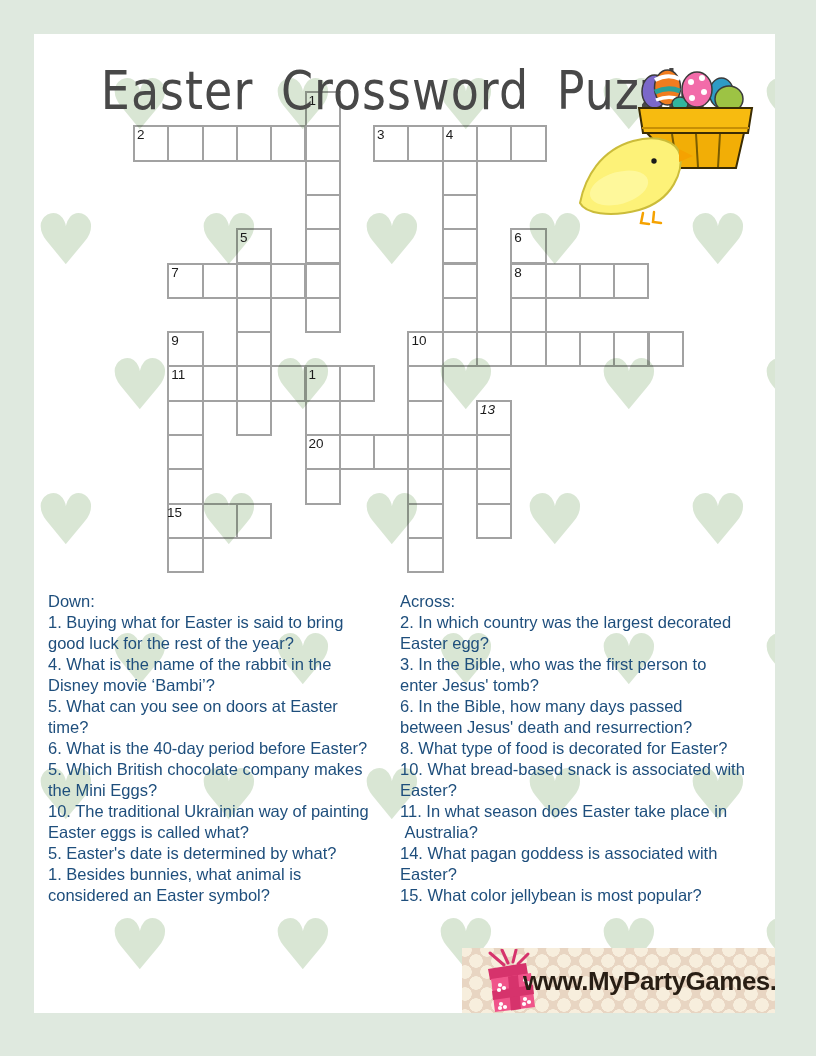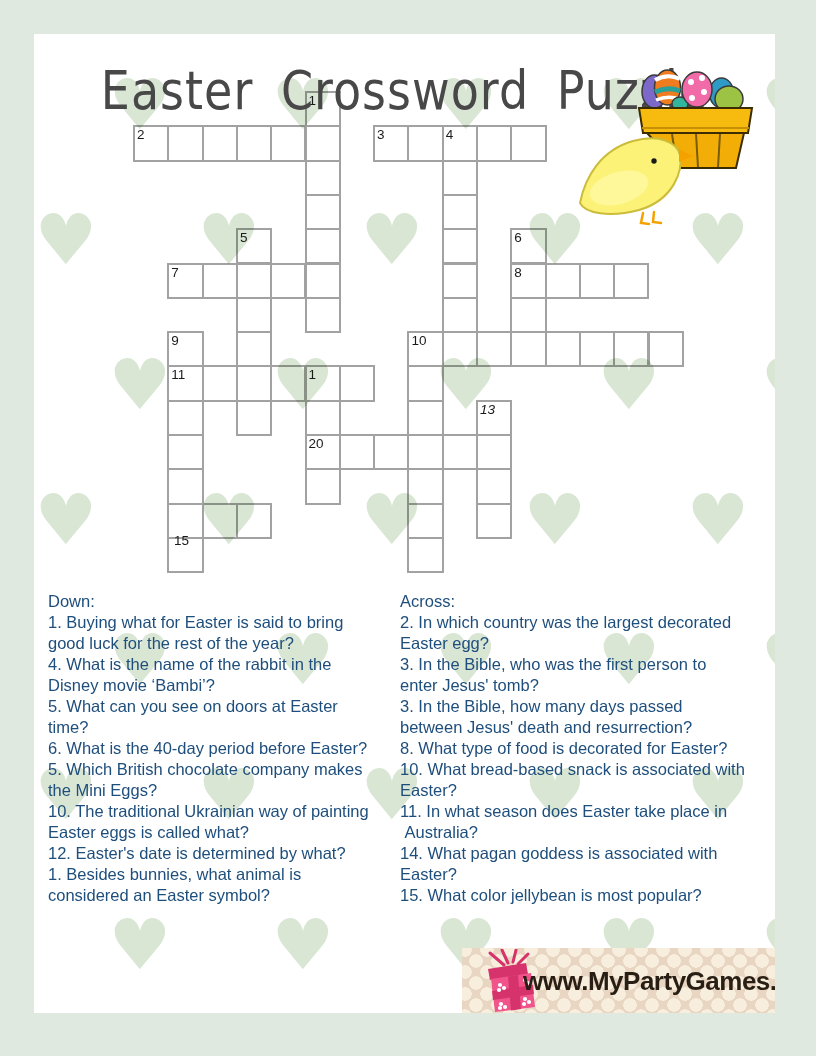--- a/index.html
+++ b/index.html
@@ -167,21 +167,21 @@
         <span class="cellnum" style="left: 205.9px; top: 197.2px;">5</span>
         <span class="cellnum" style="left: 480.3px; top: 197.2px;">6</span>
         <span class="cellnum" style="left: 137.3px; top: 231.5px;">7</span>
         <span class="cellnum" style="left: 480.3px; top: 231.5px;">8</span>
         <span class="cellnum" style="left: 137.3px; top: 300.1px;">9</span>
         <span class="cellnum" style="left: 377.4px; top: 300.1px;">10</span>
         <span class="cellnum" style="left: 137.3px; top: 334.4px;">11</span>
         <span class="cellnum" style="left: 274.5px; top: 334.4px;">1</span>
         <span class="cellnum" style="left: 446px; top: 368.7px; font-style: italic;">13</span>
         <span class="cellnum" style="left: 274.5px; top: 403px;">20</span>
-        <span class="cellnum" style="left: 140px; top: 471.6px; margin-top: 28px;">15</span>
+        <span class="cellnum" style="left: 133px; top: 471.6px;">15</span>
       </div>
 
     <svg class="illu" width="195" height="185" viewBox="0 0 195 185">
       <g>
         <ellipse cx="83.5" cy="39.5" rx="12.5" ry="16.5" fill="#7b68c9" stroke="#3a3a3a" stroke-width="1.5"></ellipse>
         <ellipse cx="150.5" cy="41" rx="12" ry="15" fill="#2e9bc6" stroke="#3a3a3a" stroke-width="1.5"></ellipse>
         <ellipse cx="96.5" cy="35.5" rx="13" ry="17.5" fill="#f07c1f" stroke="#3a3a3a" stroke-width="1.5"></ellipse>
         <path d="M84,28 q13,-7 25,-1" stroke="#ffffff" stroke-width="4" fill="none"></path>
         <path d="M84,40 q13,-6 25,-1" stroke="#2aa198" stroke-width="5" fill="none"></path>
         <path d="M85,48 q12,-5 23,-1" stroke="#ffffff" stroke-width="3.5" fill="none"></path>
@@ -216,31 +216,31 @@
 good luck for the rest of the year?</div>
         <div class="clue">4. What is the name of the rabbit in the
 Disney movie ‘Bambi’?</div>
         <div class="clue">5. What can you see on doors at Easter
 time?</div>
         <div class="clue">6. What is the 40-day period before Easter?</div>
         <div class="clue">5. Which British chocolate company makes
 the Mini Eggs?</div>
         <div class="clue">10. The traditional Ukrainian way of painting
 Easter eggs is called what?</div>
-        <div class="clue">12. Easter's date is determined by what?</div>
+        <div class="clue">5. Easter's date is determined by what?</div>
         <div class="clue">1. Besides bunnies, what animal is
 considered an Easter symbol?</div>
       </div>
     <div class="clues" id="clues-across">
       <div class="clue-heading">Across:</div>
     <div class="clue">2. In which country was the largest decorated
 Easter egg?</div>
         <div class="clue">3. In the Bible, who was the first person to
 enter Jesus' tomb?</div>
-        <div class="clue">3. In the Bible, how many days passed
+        <div class="clue">6. In the Bible, how many days passed
 between Jesus' death and resurrection?</div>
         <div class="clue">8. What type of food is decorated for Easter?</div>
         <div class="clue">10. What bread-based snack is associated with
 Easter?</div>
         <div class="clue">11. In what season does Easter take place in
 &nbsp;Australia?</div>
         <div class="clue">14. What pagan goddess is associated with
 Easter?</div>
         <div class="clue">15. What color jellybean is most popular?</div>
       </div>

